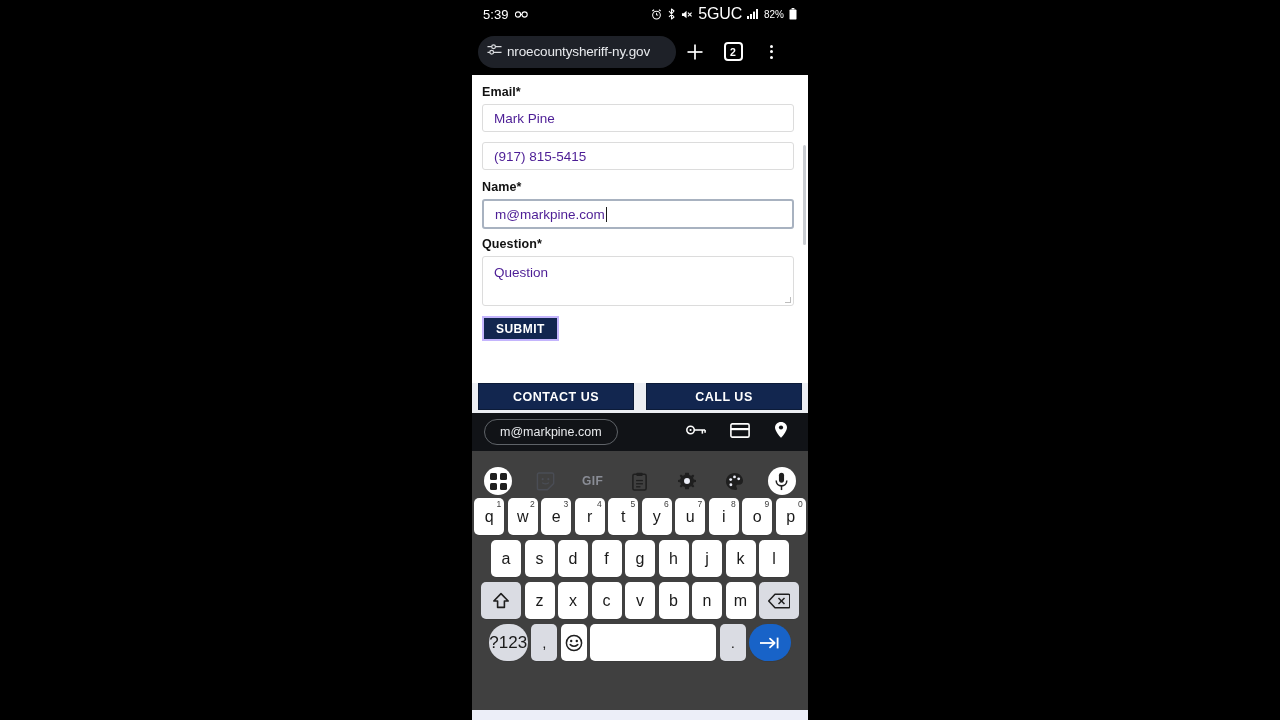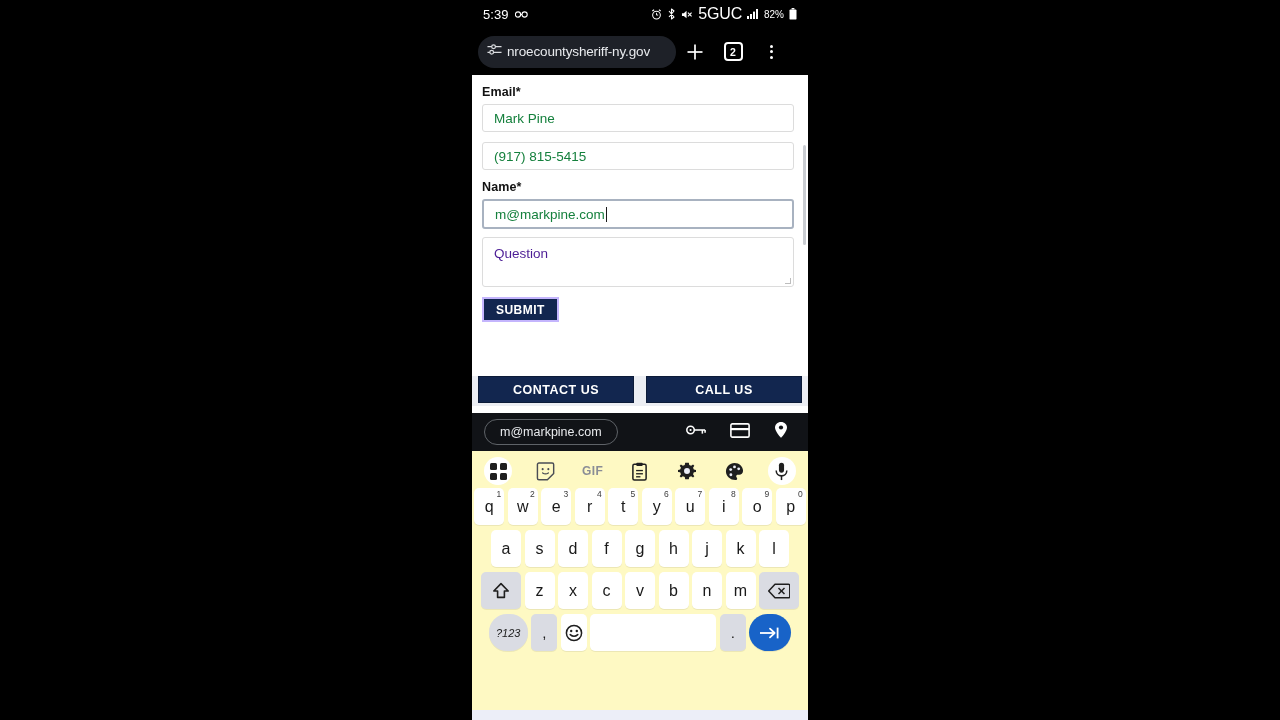--- a/index.html
+++ b/index.html
@@ -76,21 +76,21 @@
   .fld-label {
     font-size: 12.5px; font-weight: 700; color: #121212;
     margin-bottom: 5px; letter-spacing: .1px;
   }
   .fld {
     height: 28px; width: 312px;
     border: 1px solid #dcdcdc; border-radius: 3px;
     background: #fff;
     display: flex; align-items: center;
     padding: 0 11px;
-    font-size: 13.5px; color: #15803d;
+    font-size: 13.5px; color: #4c1d95;
     margin-bottom: 10px;
   }
   .fld.focused {
     border: 2px solid #a8b2c0;
     box-shadow: 0 0 0 1px #ffffff inset;
     height: 30px;
     margin-bottom: 8px;
   }
   .caret {
     display: inline-block; width: 1px; height: 15px;
@@ -113,21 +113,21 @@
     border-bottom: 1px solid #bdbdbd;
   }
   .btn-submit {
     display: inline-flex; align-items: center; justify-content: center;
     height: 25px; padding: 0 12px;
     background: #12264f; color: #fff;
     font-size: 12px; font-weight: 700; letter-spacing: .45px;
     border: 2px solid #c4b5fd;
   }
   .cta-bar {
-    position: absolute; left: 0; right: 0; bottom: 7px;
+    position: absolute; left: 0; right: 0; bottom: 0;
     height: 30px;
     display: flex; gap: 12px;
     padding: 0 6px;
     background: #eceef3;
   }
   .cta {
     flex: 1; height: 27px;
     background: #12264f; color: #fff;
     display: flex; align-items: center; justify-content: center;
     font-size: 12.5px; font-weight: 700; letter-spacing: .5px;
@@ -150,21 +150,21 @@
     border: 1px solid #5f6368; border-radius: 14px;
     color: #e8eaed; font-size: 12.5px;
     display: flex; align-items: center;
   }
   .suggest-icons {
     margin-left: auto; display: flex; align-items: center; gap: 24px;
     padding-right: 8px; color: #fff;
   }
 
   
-  .kb { background: #fef9c3; padding-top: 3px; height: 259px; }
+  .kb { background: #404040; padding-top: 13px; height: 259px; }
   .kb-toolbar {
     height: 34px;
     display: flex; align-items: center; justify-content: space-between;
     padding: 0 12px;
   }
   .kb-tb-btn {
     width: 28px; height: 28px;
     display: flex; align-items: center; justify-content: center;
     color: #1f1f1f;
   }
@@ -183,21 +183,21 @@
     position: relative;
     box-shadow: 0 1px 0 rgba(0,0,0,.07);
   }
   .key sup {
     position: absolute; top: 1px; right: 3px;
     font-size: 8.5px; color: #3c3c3c; font-weight: 400;
   }
   .key.grey { background: #dadce3; }
   .key.wide { width: 40px; }
   .key.space { width: 126px; }
-  .key.sym { width: 39px; font-size: 11px; border-radius: 18px; font-style: italic; }
+  .key.sym { width: 39px; font-size: 17px; border-radius: 18px; }
   .key.comma, .key.period { width: 26px; background: #dadce3; font-size: 15px; }
   .key.emoji { width: 26px; font-size: 16px; }
   .key.enter {
     width: 42px; height: 37px; background: #1863c8;
     border-radius: 19px; color: #fff; font-size: 16px;
   }
   .row-a { padding: 0 10px; }
   .row-last { margin-top: 1px; }
 
   
@@ -307,20 +307,21 @@
     <div class="fld">
       <span>(917) 815-5415</span>
     </div>
 
     <div class="fld-label">Name*</div>
     <div class="fld focused">
       <span>m@markpine.com</span>
         <span class="caret"></span>
     </div>
 
+    <div class="fld-label">Question*</div>
     <div class="textarea">
       <span>Question</span>
       <span class="ta-grip"></span>
     </div>
 
     <div class="btn-submit">SUBMIT</div>
 
     <div class="scrollbar"></div>
 
     <div class="cta-bar">

